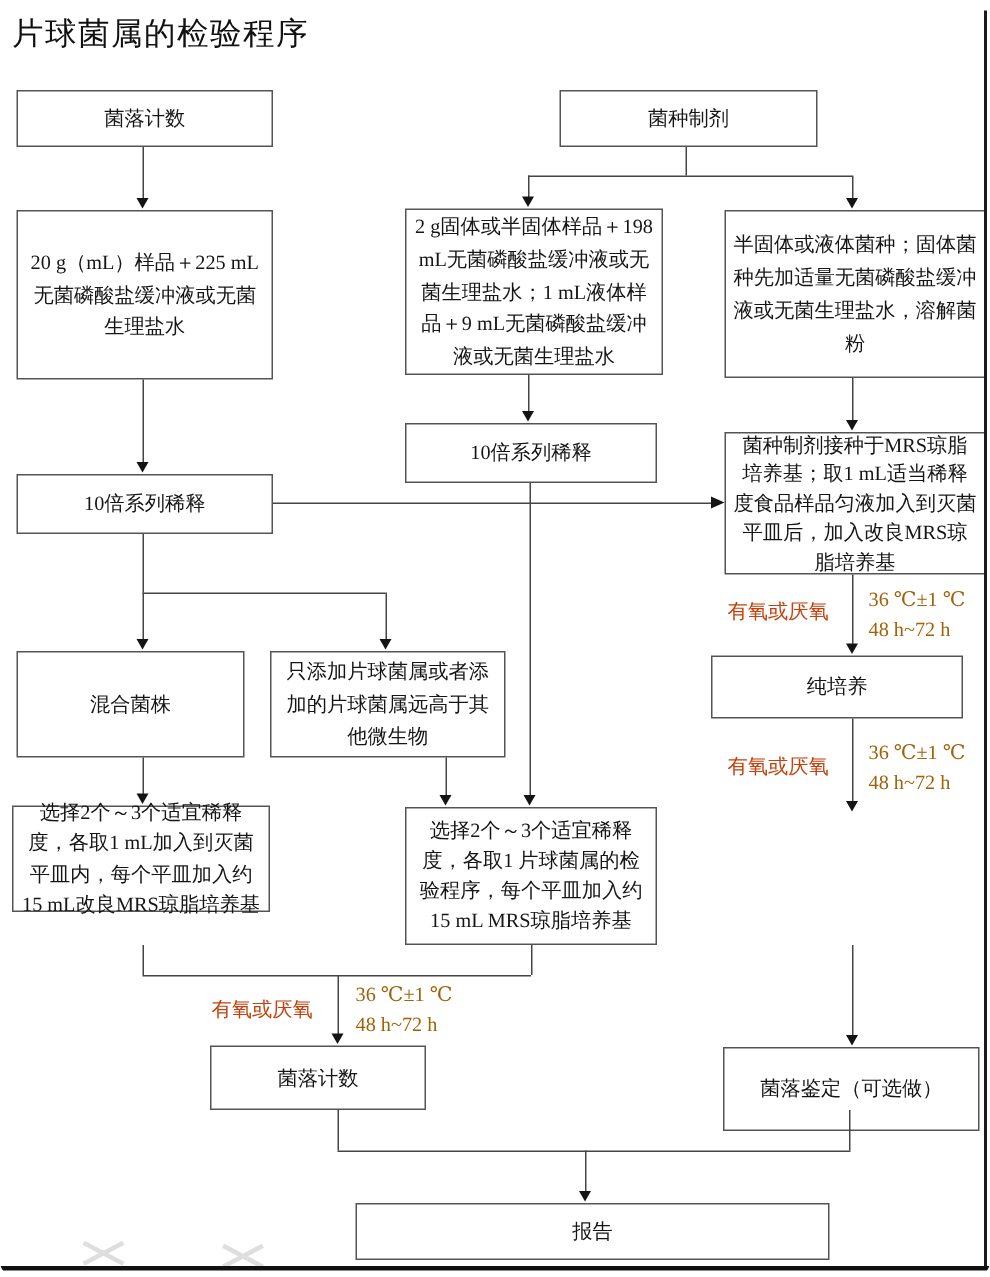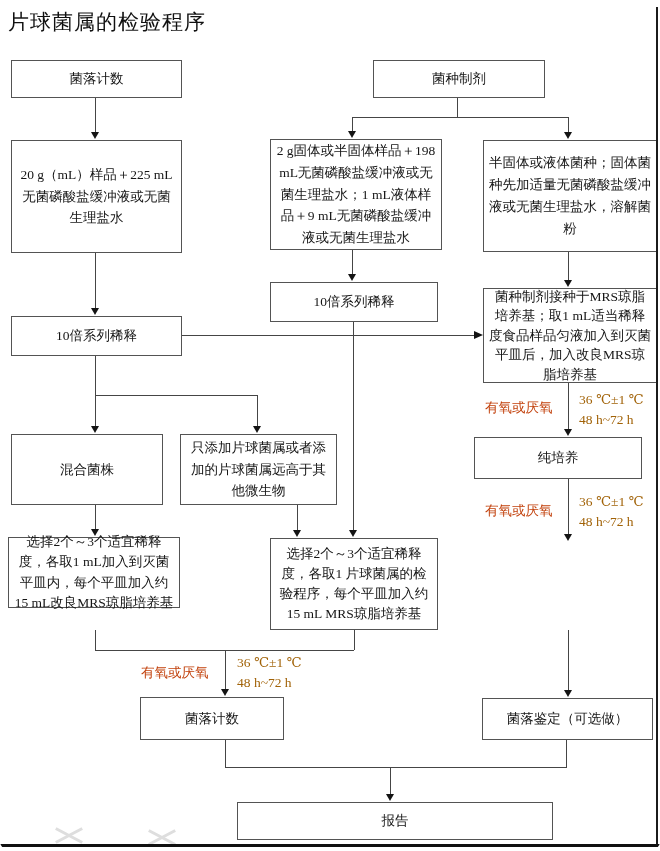--- a/index.html
+++ b/index.html
@@ -79,21 +79,21 @@
   <div class="box" style="left:8px;top:537px;width:172px;height:71px;line-height:1.5;">
       <span>选择2个～3个适宜稀释度，各取1 mL加入到灭菌平皿内，每个平皿加入约15 mL改良MRS琼脂培养基</span>
     </div>
   <div class="box" style="left:270px;top:538px;width:168px;height:92px;line-height:1.5;">
       <span>选择2个～3个适宜稀释度，各取1 片球菌属的检验程序，每个平皿加入约15 mL MRS琼脂培养基</span>
     </div>
 
   <div class="box" style="left:140px;top:697px;width:144px;height:43px;">
       <span>菌落计数</span>
     </div>
-  <div class="box" style="left:482px;top:698px;width:171px;height:42px;">
+  <div class="box" style="left:482px;top:698px;width:171px;height:56px;">
       <span>菌落鉴定（可选做）</span>
     </div>
 
   <div class="box" style="left:237px;top:802px;width:316px;height:38px;">
       <span>报告</span>
     </div>
 
   <div class="vline" style="left:95px;top:98px;height:36px;"></div>
   <div class="arr-d" style="left:91px;top:132px;"></div>
 

